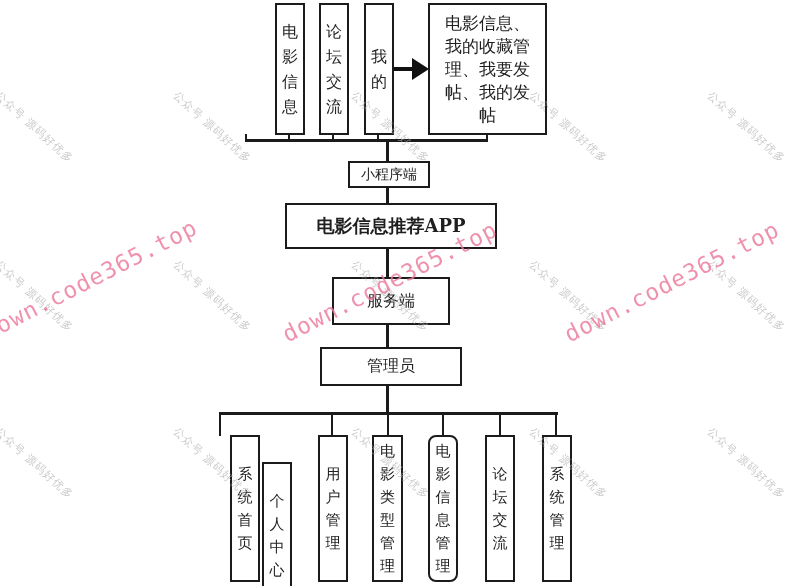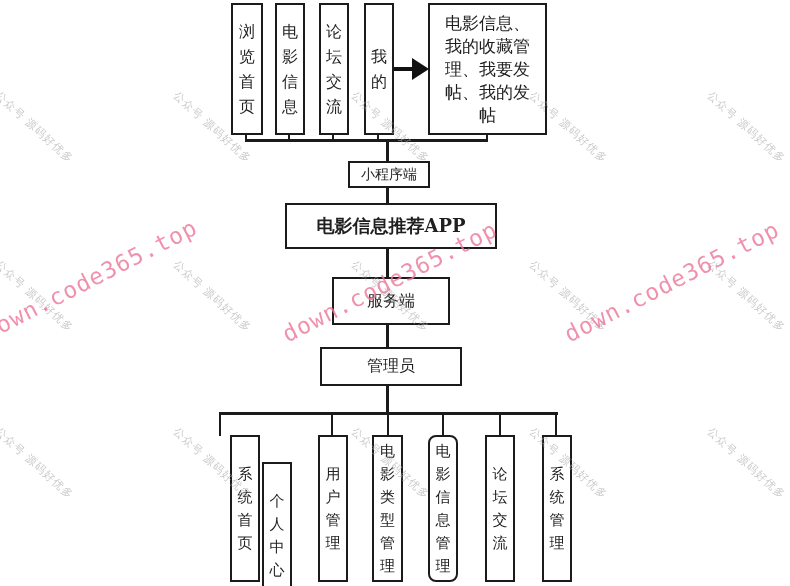--- a/index.html
+++ b/index.html
@@ -56,23 +56,20 @@
     color:#ec7a9c;opacity:.82;
     transform:rotate(-27deg);transform-origin:0 0;
     pointer-events:none;z-index:31;
   }
 </style>
 </head>
 <body>
 
 <div class="stage">
 
-  <div class="node vbox" style="left:231px;top:3px;width:32px;height:132px;">
-    <span>浏览首页</span>
-  </div>
   <div class="node vbox" style="left:275px;top:3px;width:30px;height:132px;">
     <span>电影信息</span>
   </div>
   <div class="node vbox" style="left:319px;top:3px;width:30px;height:132px;">
     <span>论坛交流</span>
   </div>
   <div class="node vbox" style="left:364px;top:3px;width:30px;height:132px;">
     <span>我的</span>
   </div>
 

